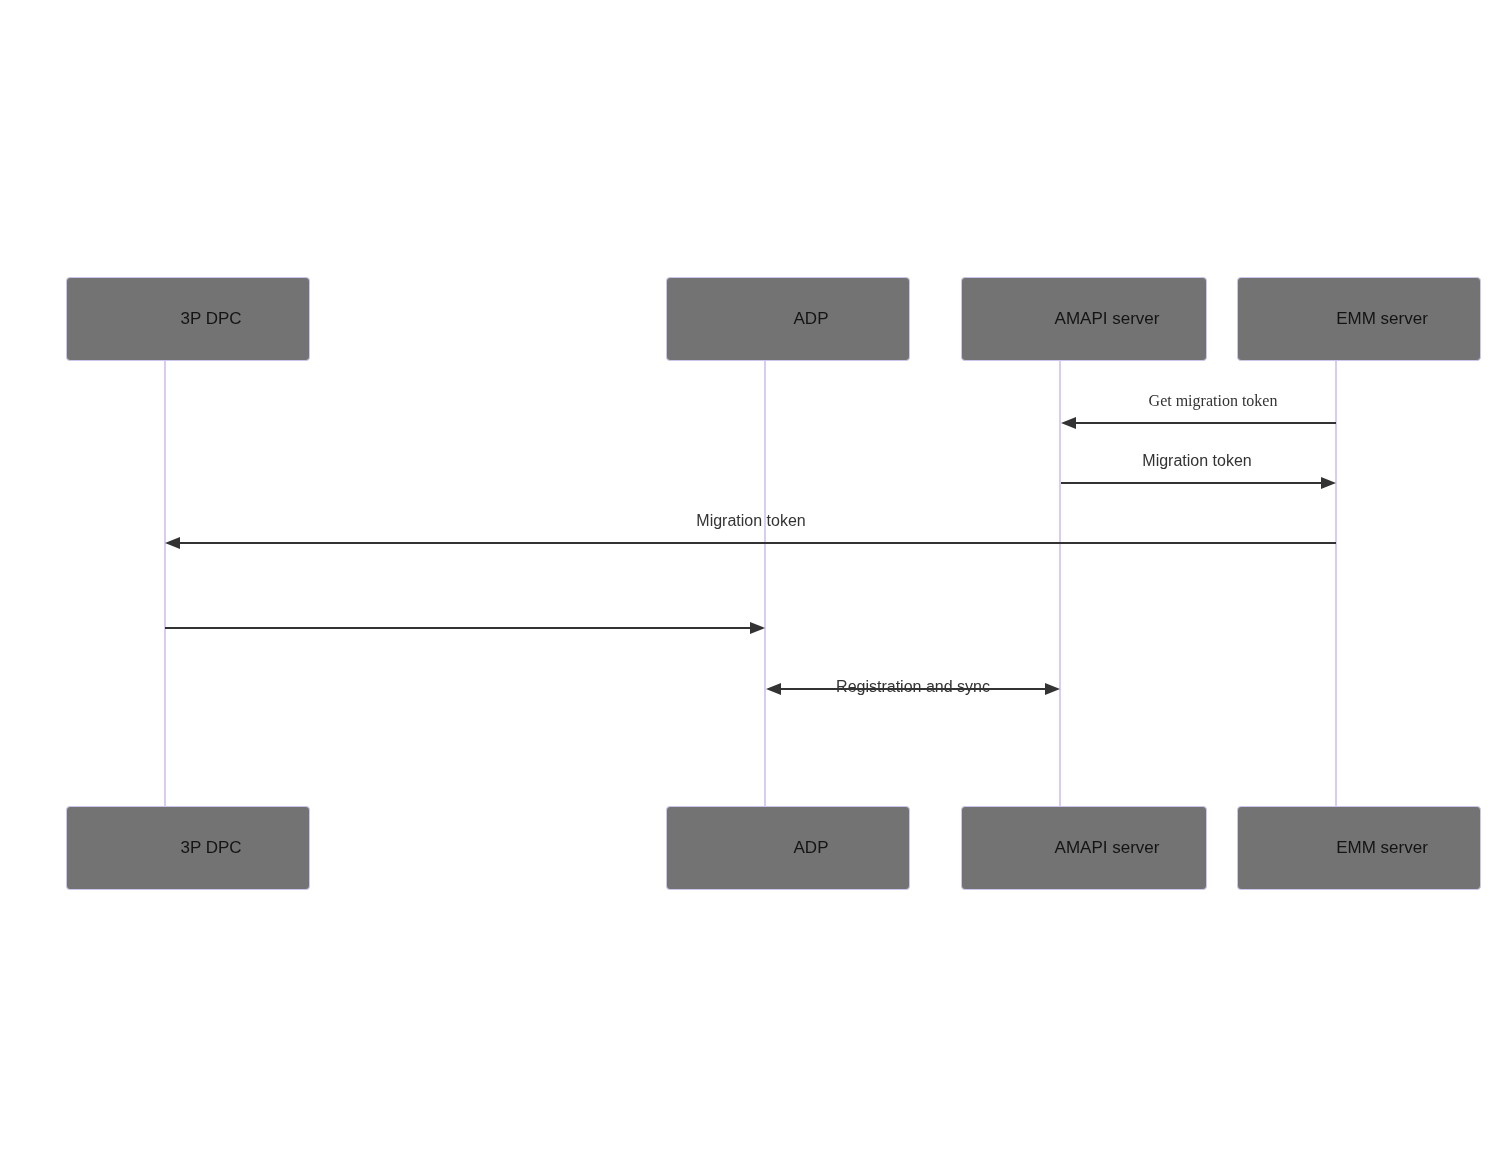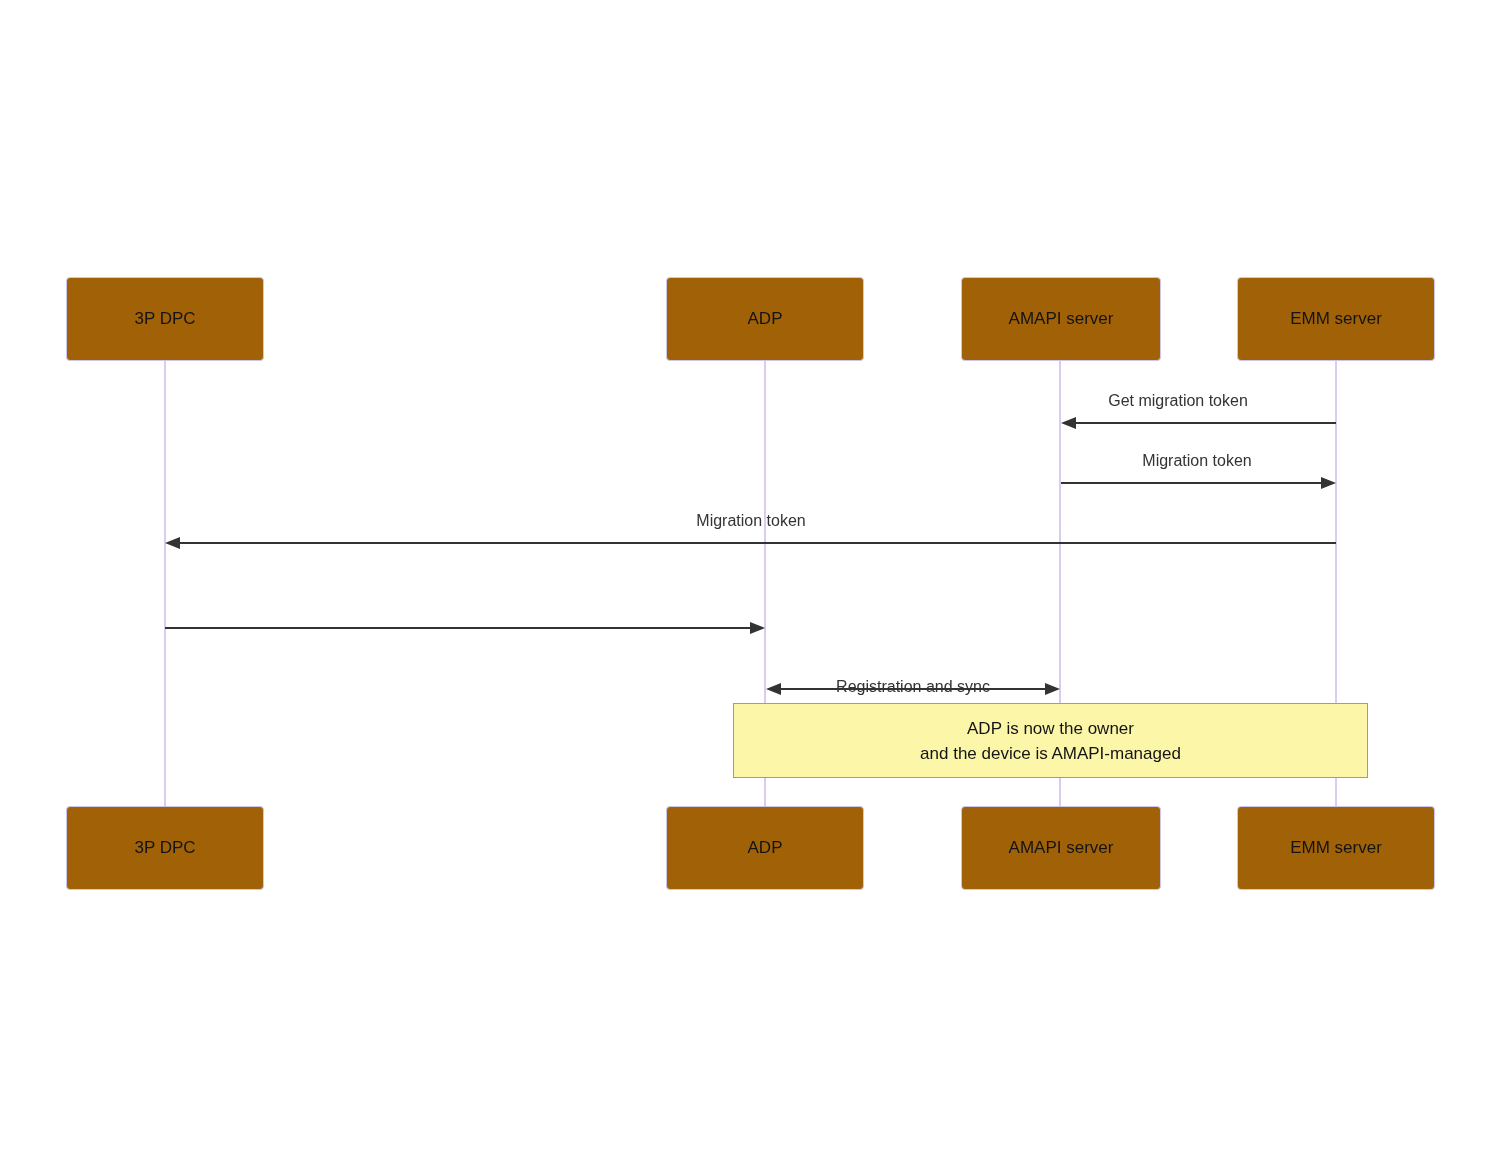--- a/index.html
+++ b/index.html
@@ -8,28 +8,29 @@
     width: 1500px;
     height: 1169px;
     background: #ffffff;
     font-family: "Liberation Sans", sans-serif;
     overflow: hidden;
   }
   .actor {
     position: absolute;
     width: 196px;
     height: 82px;
-    background: #a16207;
+    background: #737373;
     border: 1px solid #CCC6EC;
     border-radius: 4px;
     display: flex;
     align-items: center;
     justify-content: center;
     font-size: 17px;
     color: #141414;
+    padding-left: 46px;
   }
   .lifeline {
     position: absolute;
     top: 361px;
     height: 445px;
     width: 2px;
     background: #D9CCF0;
   }
   .msg-line {
     position: absolute;
@@ -93,44 +94,40 @@
   <div class="actor" style="left:666px; top:277px;">
     <span>ADP</span>
   </div>
   <div class="actor" style="left:961px; top:277px; width:198px;">
     <span>AMAPI server</span>
   </div>
   <div class="actor" style="left:1237px; top:277px;">
     <span>EMM server</span>
   </div>
 
-  <div class="msg-label" style="left:1178px; top:392px;">Get migration token</div>
+  <div class="msg-label" style="left:1213px; top:392px;font-family:Liberation Serif, serif;">Get migration token</div>
   <div class="msg-line" style="left:1074px; top:422px; width:262px;"></div>
   <div class="head-left" style="left:1061px; top:417px;"></div>
 
   <div class="msg-label" style="left:1197px; top:452px;">Migration token</div>
   <div class="msg-line" style="left:1061px; top:482px; width:262px;"></div>
   <div class="head-right" style="left:1321px; top:477px;"></div>
 
   <div class="msg-label" style="left:751px; top:512px;">Migration token</div>
   <div class="msg-line" style="left:178px; top:542px; width:1158px;"></div>
   <div class="head-left" style="left:165px; top:537px;"></div>
 
   <div class="msg-line" style="left:165px; top:627px; width:586px;"></div>
   <div class="head-right" style="left:750px; top:622px;"></div>
 
   <div class="msg-label" style="left:913px; top:658px;margin-top:20px;">Registration and sync</div>
   <div class="msg-line" style="left:779px; top:688px; width:267px;"></div>
   <div class="head-left" style="left:766px; top:683px;"></div>
   <div class="head-right" style="left:1045px; top:683px;"></div>
 
-  <div class="note">
-    <span>ADP is now the owner</span>
-    <span>and the device is AMAPI-managed</span>
-  </div>
 
   <div class="actor" style="left:66px; top:806px;">
     <span>3P DPC</span>
   </div>
   <div class="actor" style="left:666px; top:806px;">
     <span>ADP</span>
   </div>
   <div class="actor" style="left:961px; top:806px; width:198px;">
     <span>AMAPI server</span>
   </div>

